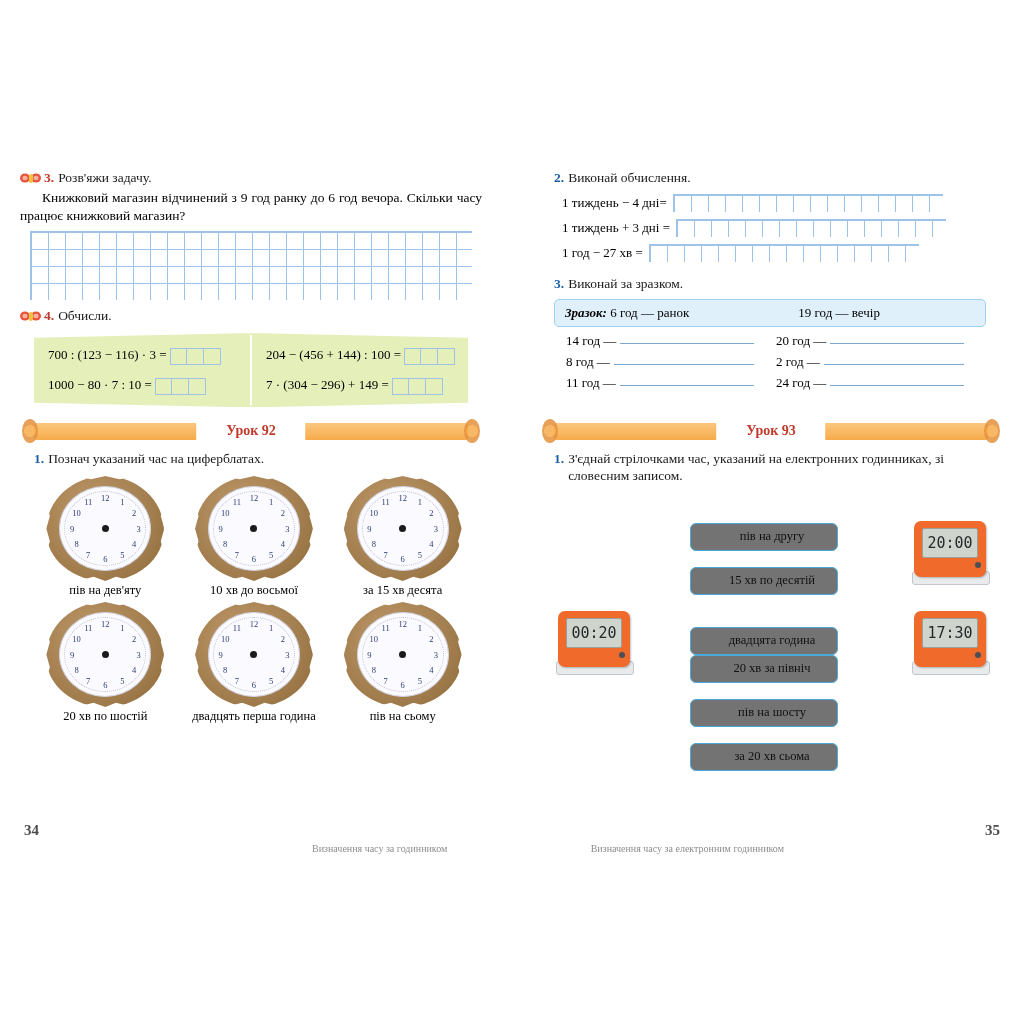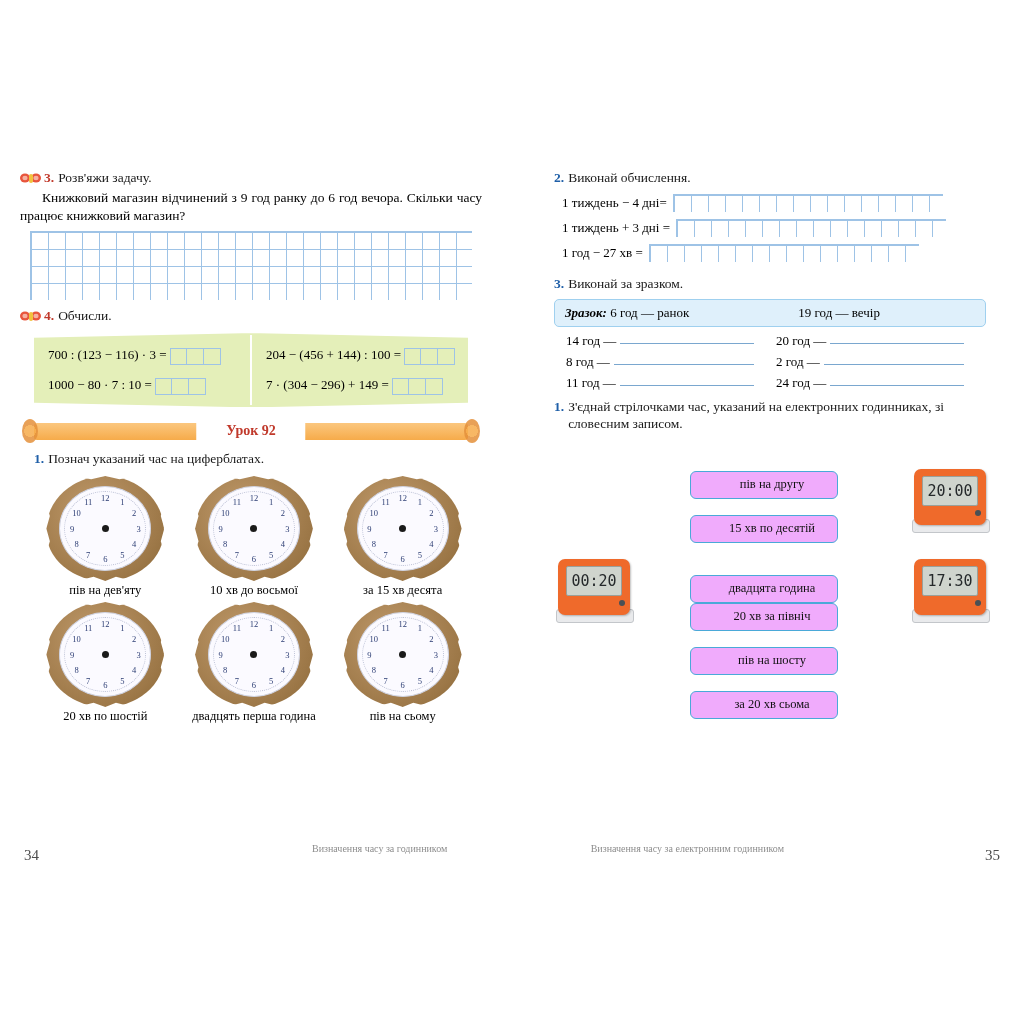--- a/index.html
+++ b/index.html
@@ -306,38 +306,38 @@
   }
   .dclock-dot {
     position: absolute;
     right: 9px; bottom: 17px;
     width: 6px; height: 6px;
     border-radius: 50%;
     background: #4a5055;
   }
   .chip {
     position: absolute;
-    background: #f0abfc;
+    background: #737373;
     border: 1px solid #4aa9d8;
     border-radius: 6px;
     height: 28px;
     width: 148px;
     display: flex; align-items: center; justify-content: center;
     font-size: 12.5px;
     color: #111;
     padding-left: 16px;
   }
 
   
   .folio {
     position: absolute;
-    bottom: 160px;
+    bottom: 185px;
     font-size: 15px;
     color: #4d4d4d;
-    font-weight: normal;
+    font-weight: bold;
   }
   .folio-left { left: 24px; }
   .folio-right { right: 24px; }
   .runhead {
     position: absolute;
     bottom: 170px;
     font-size: 10px;
     color: #8d8d8d;
   }
   .runhead-left { left: 312px; }
@@ -631,20 +631,40 @@
             <span class="lbl">11 год —</span>
             <span class="rule"></span>
           </div>
           <div class="line-item">
             <span class="lbl">24 год —</span>
             <span class="rule"></span>
           </div>
         </div>
       </div>
 
+      <div class="banner" style="margin-top:26px;">
+        <div class="banner-bar"></div>
+        <div class="banner-end left"></div>
+        <div class="banner-end right"></div>
+        <div class="bell" style="left:182px;">
+          <svg viewBox="0 0 16 22" width="16" height="22">
+            <path d="M8 2 C11 2 13 5 13 9 L14 16 L2 16 L3 9 C3 5 5 2 8 2Z" fill="#e8553c"></path>
+            <rect x="1" y="16" width="14" height="3" rx="1.5" fill="#f2c23c"></rect>
+            <circle cx="8" cy="21" r="1.6" fill="#c0392b"></circle>
+          </svg>
+        </div>
+        <div class="bell" style="left:268px;">
+          <svg viewBox="0 0 16 22" width="16" height="22">
+            <path d="M8 2 C11 2 13 5 13 9 L14 16 L2 16 L3 9 C3 5 5 2 8 2Z" fill="#e8553c"></path>
+            <rect x="1" y="16" width="14" height="3" rx="1.5" fill="#f2c23c"></rect>
+            <circle cx="8" cy="21" r="1.6" fill="#c0392b"></circle>
+          </svg>
+        </div>
+        <div class="banner-mid">Урок 93</div>
+      </div>
 
       <div class="task">
         <div class="task-head" style="margin-left:14px;">
           <span class="num num-blue">1.</span>
           <span class="task-text">З'єднай стрілочками час, указаний на електронних годинниках, зі словесним записом.</span>
         </div>
 
         <div class="match">
 
           <div class="dclock" style="left:8px; top:116px;">

